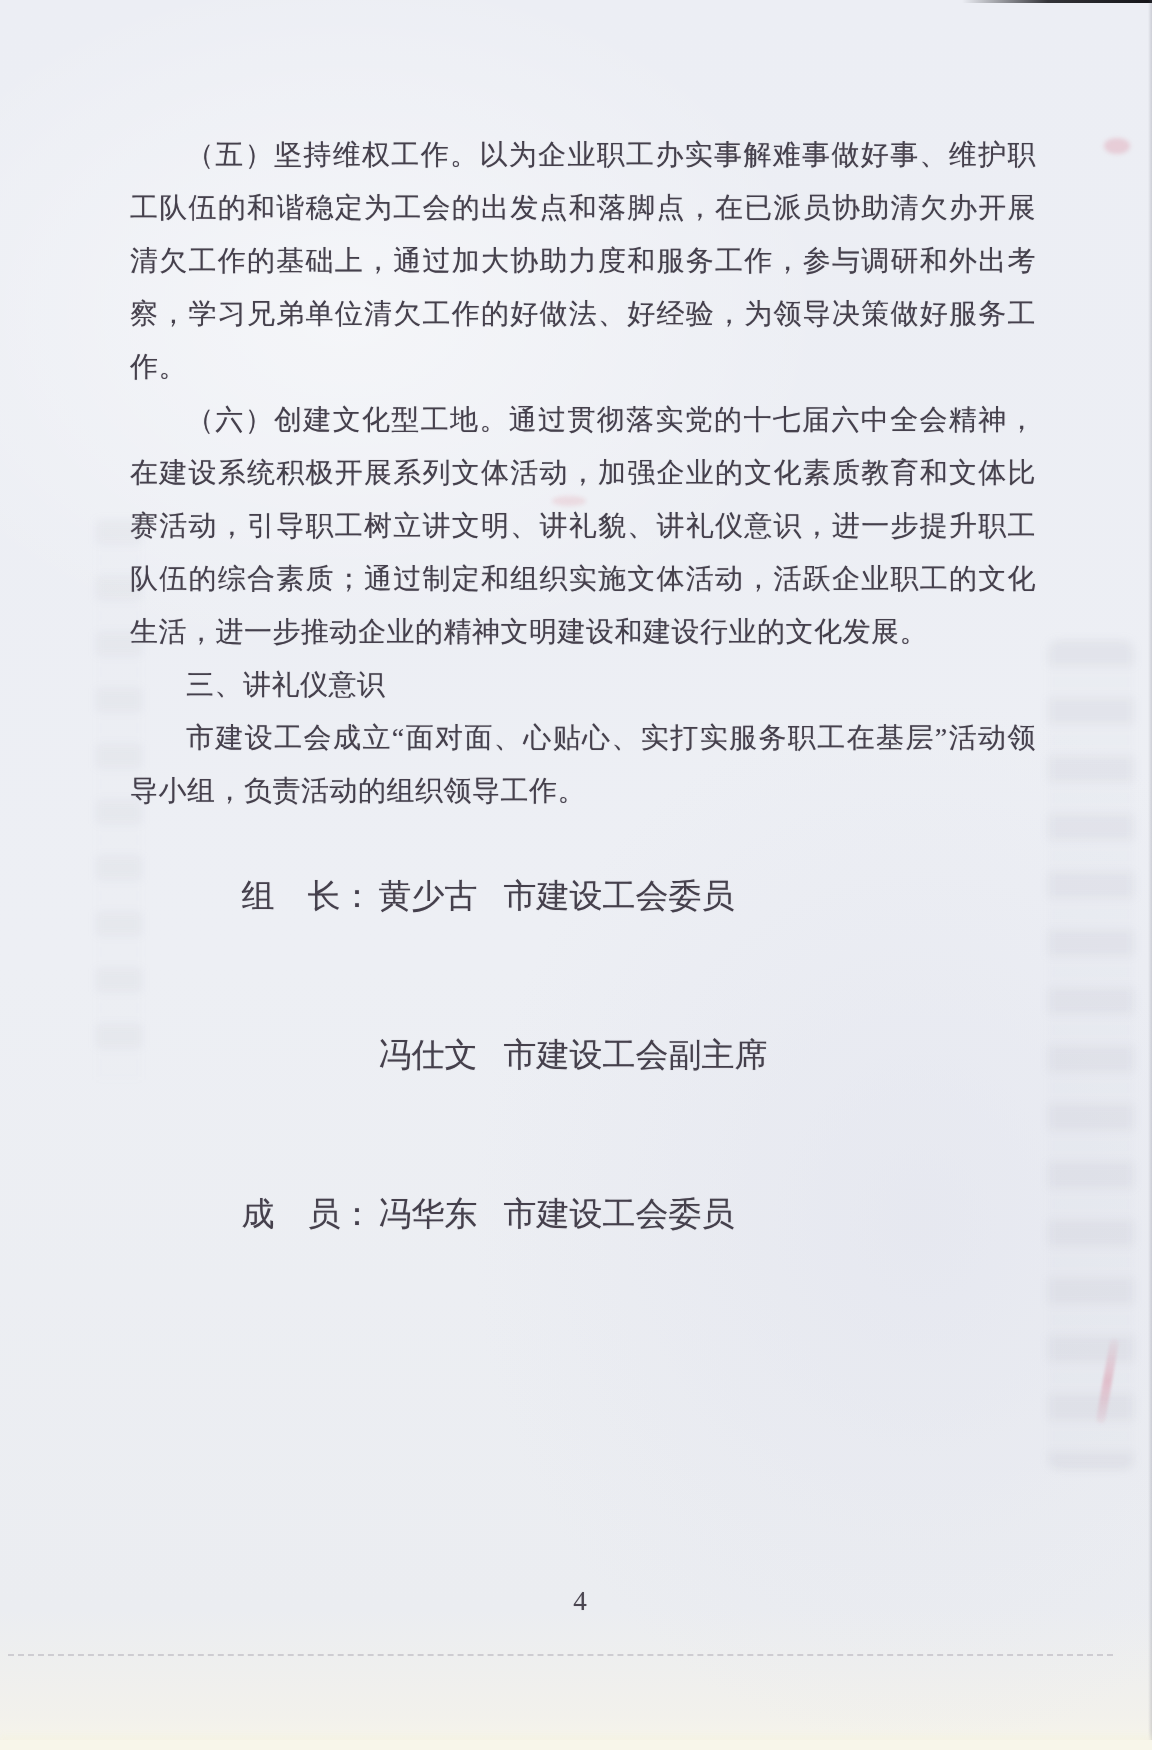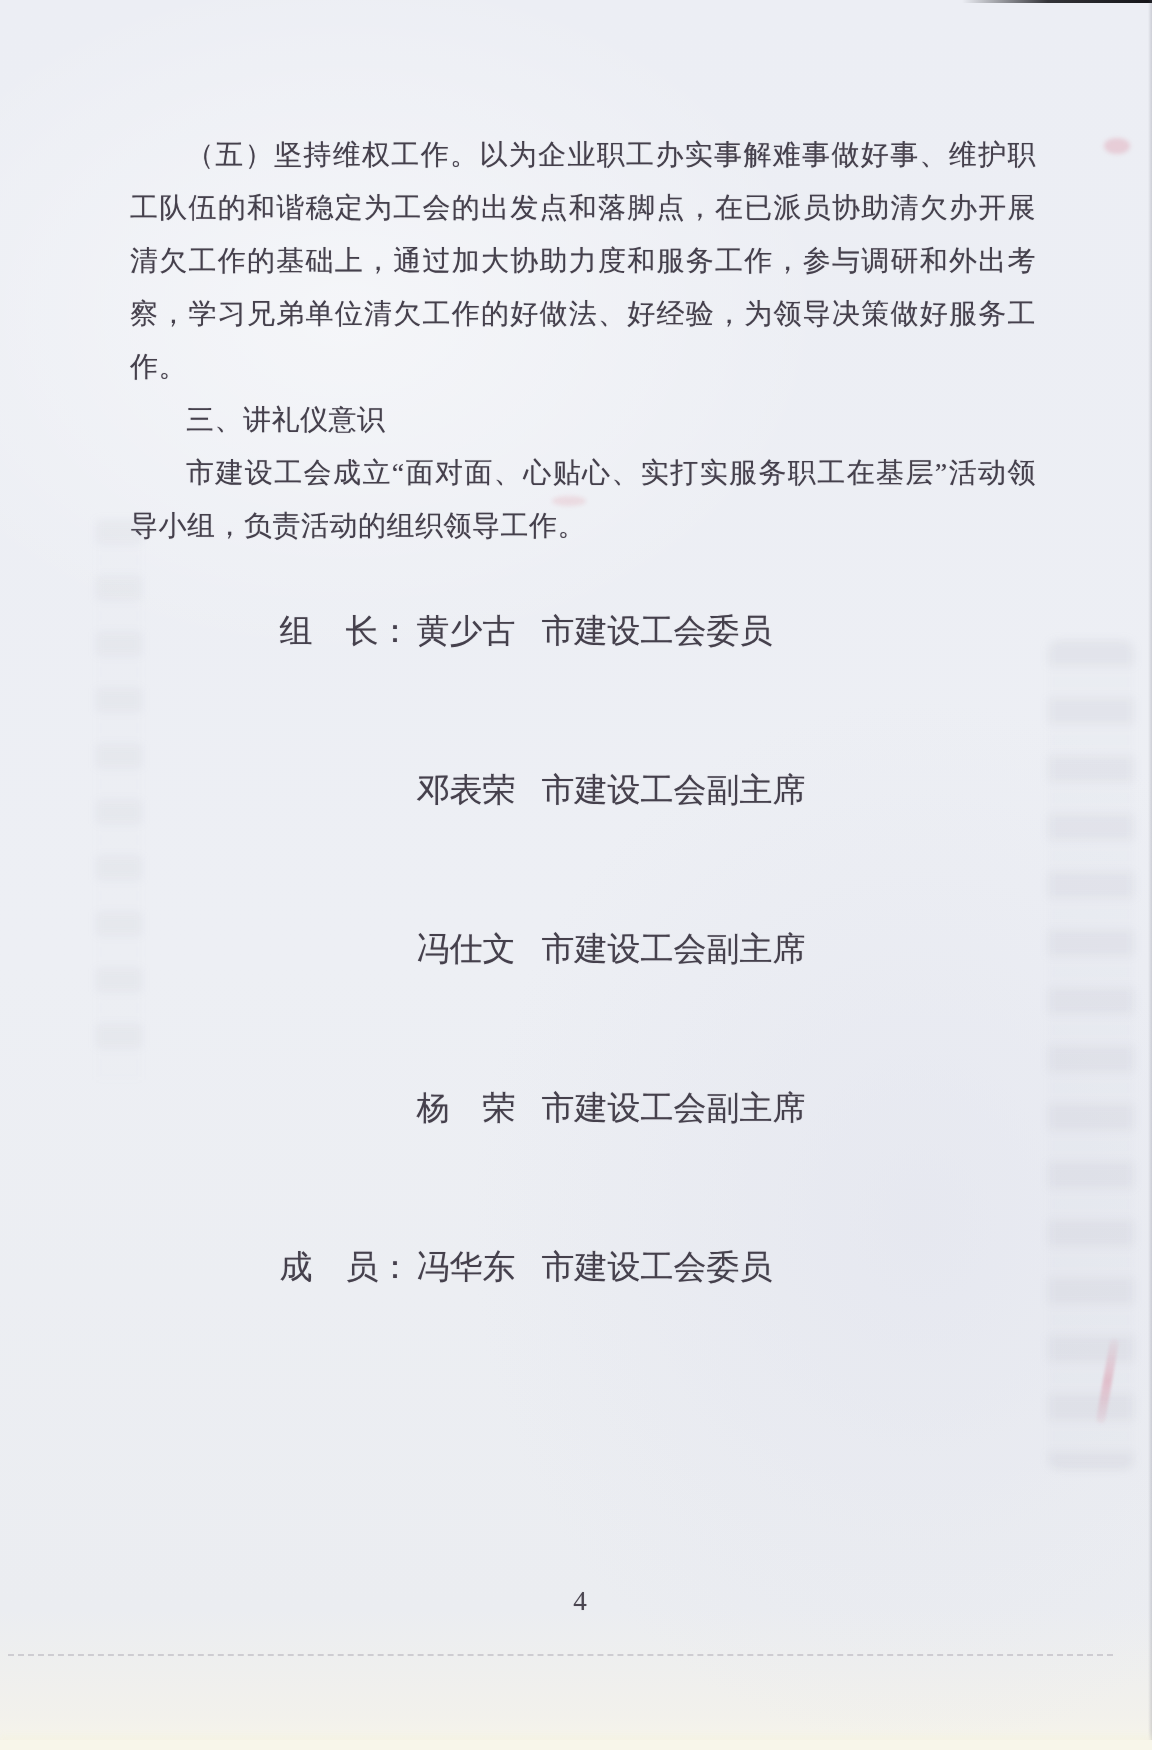--- a/index.html
+++ b/index.html
@@ -16,21 +16,21 @@
   .content { position:absolute; left:130px; top:128px; width:906px; }
   .body-para, .heading, .intro {
     margin:0; font-size:28px; line-height:53px;
     text-align:justify; text-indent:2em;
     color:var(--ink); text-shadow:0 0 1px rgba(69,64,76,0.35);
     letter-spacing:0.5px;
   }
   .heading { text-align:left; }
   .roster { margin:0; }
   .roster-row { font-size:33px; line-height:53px; white-space:pre; text-shadow:0 0 1px rgba(69,64,76,0.35); }
-  .roster-label { display:inline-block; width:137px; margin-left:67px; }
+  .roster-label { display:inline-block; width:137px; margin-left:29px; }
   .roster-name  { display:inline-block; width:103px; }
   .roster-title { display:inline-block; margin-left:22px; }
   .page-number {
     position:absolute; left:556px; top:1586px; width:48px;
     text-align:center; font-size:27px; color:#4a4550;
     text-shadow:0 0 1px rgba(74,69,80,0.4);
   }
   
   .perforation-line {
     position:absolute; top:1654px; left:8px; width:1105px; height:0;
@@ -70,41 +70,36 @@
   .pink-dot-mid { top:496px; left:552px; width:34px; height:10px;
     background:rgba(222,140,155,0.22); border-radius:50%; filter:blur(2px); }
 </style>
 </head>
 <body>
 
 <div class="page">
 
   <div class="content">
     <p class="body-para">（五）坚持维权工作。以为企业职工办实事解难事做好事、维护职工队伍的和谐稳定为工会的出发点和落脚点，在已派员协助清欠办开展清欠工作的基础上，通过加大协助力度和服务工作，参与调研和外出考察，学习兄弟单位清欠工作的好做法、好经验，为领导决策做好服务工作。</p>
+    <p class="body-para">（六）创建文化型工地。通过贯彻落实党的十七届六中全会精神，在建设系统积极开展系列文体活动，加强企业的文化素质教育和文体比赛活动，引导职工树立讲文明、讲礼貌、讲礼仪意识，进一步提升职工队伍的综合素质；通过制定和组织实施文体活动，活跃企业职工的文化生活，进一步推动企业的精神文明建设和建设行业的文化发展。</p>
     <p class="heading">三、讲礼仪意识</p>
     <p class="intro">市建设工会成立“面对面、心贴心、实打实服务职工在基层”活动领导小组，负责活动的组织领导工作。</p>
 
     <div class="roster">
 
         <div class="roster-row">
           <span class="roster-label">组　长：</span><span class="roster-name">黄少古</span><span class="roster-title">市建设工会委员</span>
         </div>
 
 
-        <div class="roster-row">
-          <span class="roster-label"></span><span class="roster-name">邓表荣</span><span class="roster-title">市建设工会副主席</span>
-        </div>
 
         <div class="roster-row">
           <span class="roster-label"></span><span class="roster-name">冯仕文</span><span class="roster-title">市建设工会副主席</span>
         </div>
 
-        <div class="roster-row">
-          <span class="roster-label"></span><span class="roster-name">杨　荣</span><span class="roster-title">市建设工会副主席</span>
-        </div>
 
         <div class="roster-row">
           <span class="roster-label">成　员：</span><span class="roster-name">冯华东</span><span class="roster-title">市建设工会委员</span>
         </div>
 
       </div>
   </div>
 
   <div class="page-number">4</div>
 

